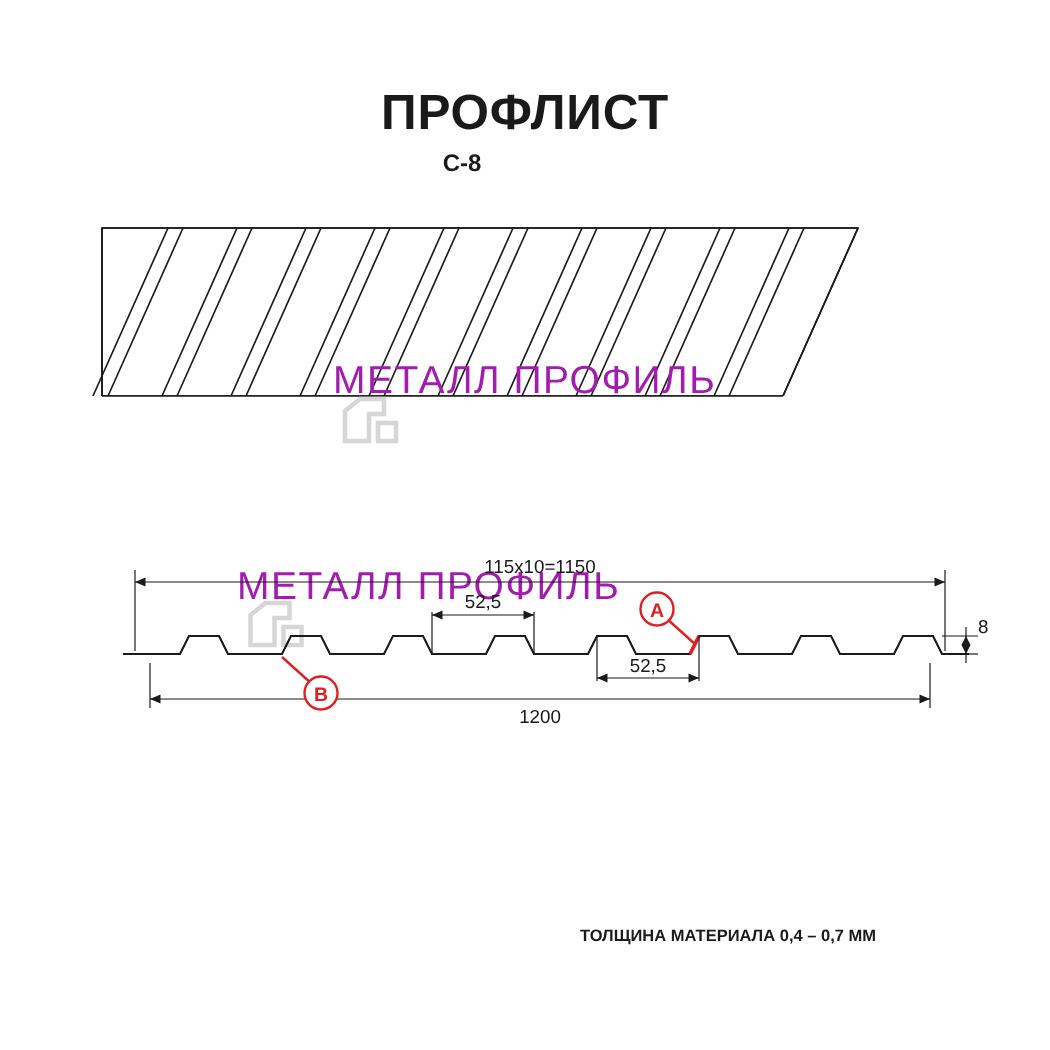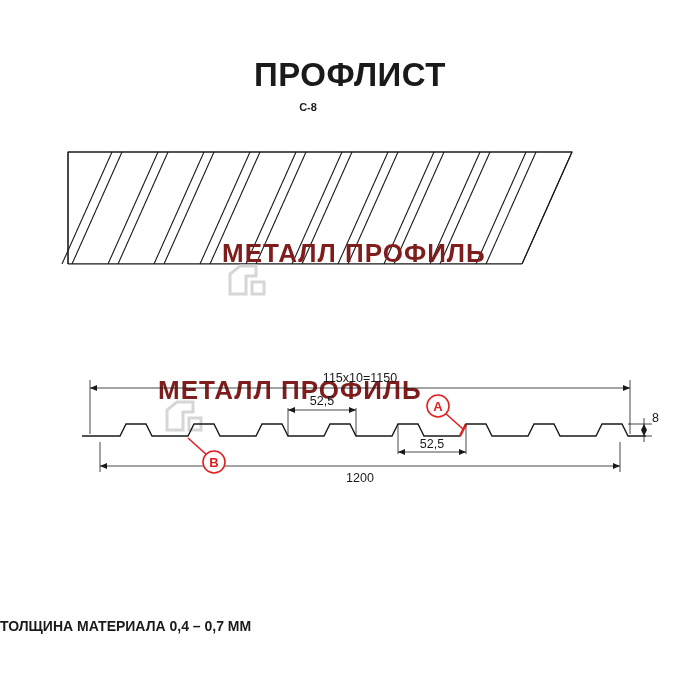--- a/index.html
+++ b/index.html
@@ -31,31 +31,31 @@
     font-weight: bold;
     letter-spacing: 0.5px;
     color: #1a1a1a;
   }
   .subtitle {
     position: absolute;
     top: 101px;
     left: 0;
     width: 616px;
     text-align: center;
-    font-size: 11px;
+    font-size: 16px;
     font-weight: bold;
     color: #1a1a1a;
   }
   .footer-note {
     position: absolute;
     top: 618px;
     left: 0;
     width: 584px;
-    text-align: left;
-    font-size: 14px;
+    text-align: right;
+    font-size: 11px;
     font-weight: bold;
     color: #1a1a1a;
   }
   .iso-wrap {
     position: absolute;
     left: 60px;
     top: 140px;
     width: 580px;
     height: 170px;
   }
@@ -64,22 +64,22 @@
     left: 60px;
     top: 360px;
     width: 600px;
     height: 140px;
     text-decoration: underline;
   }
   .watermark {
     position: absolute;
     pointer-events: none;
     user-select: none;
-    color: #7f1d1d;
-    font-weight: bold;
+    color: #a21caf;
+    font-weight: normal;
     letter-spacing: 1px;
     white-space: nowrap;
   }
   .wm1 {
     left: 222px;
     top: 238px;
     font-size: 26px;
   }
   .wm2 {
     left: 158px;

